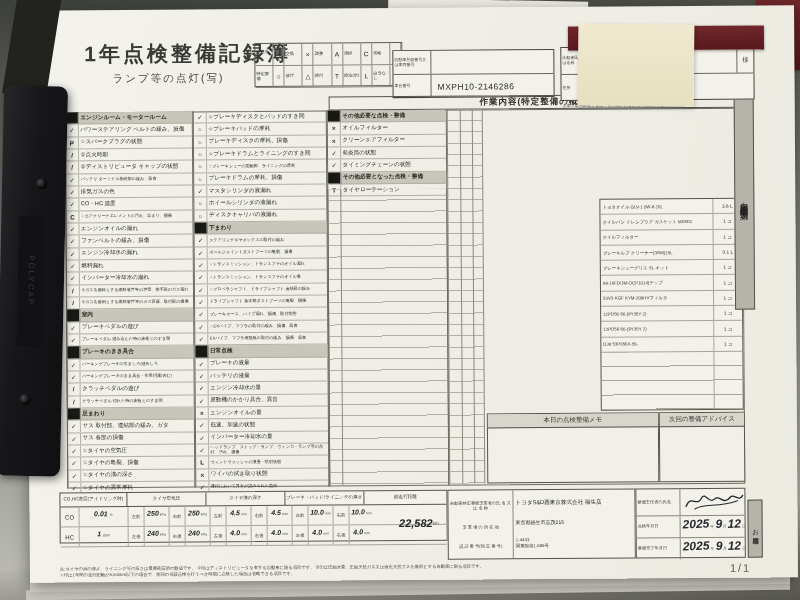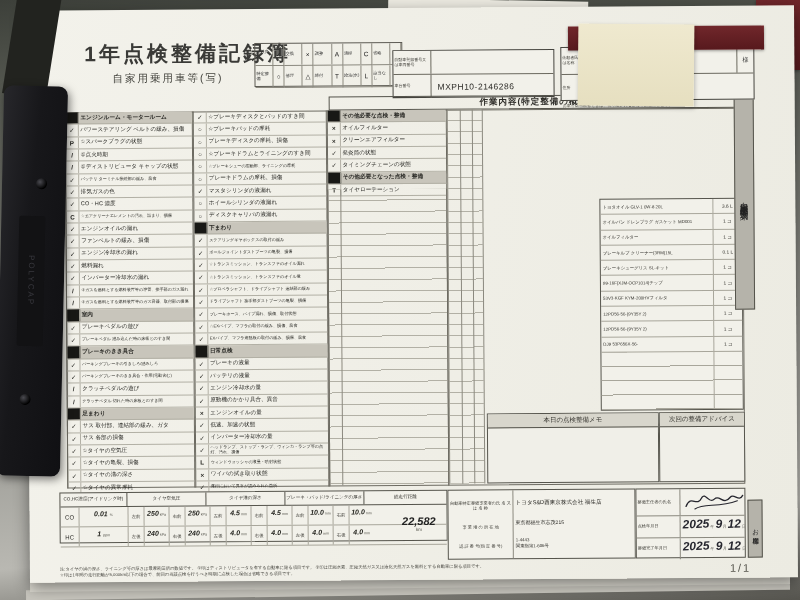--- a/index.html
+++ b/index.html
@@ -101,21 +101,21 @@
     font-size:4.6px;line-height:1.05;text-align:center;color:#33322d;overflow:hidden;}
   .mrow{display:flex;height:19px;border-bottom:1px solid #a8a69b;}
   .mg{flex:0 0 18px;border-right:1px solid #a8a69b;display:flex;align-items:center;justify-content:center;
     font-size:6px;color:#2c2b27;}
   .mgv{flex:0 0 48px;border-right:1px solid #a8a69b;display:flex;align-items:baseline;justify-content:center;gap:2px;padding-top:3px;}
   .mp{flex:0 0 15px;border-right:1px solid #a8a69b;display:flex;align-items:center;justify-content:center;
     font-size:4.4px;color:#44433d;}
   .mv{flex:0 0 24px;border-right:1px solid #a8a69b;display:flex;align-items:baseline;justify-content:center;gap:1px;padding-top:3px;}
   .mv b,.mgv b{font-size:7px;font-weight:600;color:#24241f;font-style:italic;}
   .mv i,.mgv i{font-size:3.6px;font-style:normal;color:#55544c;}
-  .odocell{left:330px;top:13px;width:56.5px;height:38px;display:flex;flex-direction:column;align-items:center;justify-content:center;text-align:right;}
+  .odocell{left:330px;top:13px;width:56.5px;height:38px;display:flex;flex-direction:row;align-items:center;justify-content:center;text-align:right;}
   .odocell b{font-size:11px;font-weight:600;color:#222;font-style:italic;}
   .odocell i{font-size:4.5px;font-style:normal;color:#55544c;}
   
   .shop{left:418px;top:482px;width:188px;height:70px;border:1.2px solid #55544c;display:flex;background:#f2f1ea;}
   .shop .slabels{flex:0 0 62px;border-right:1px solid #8b897f;display:flex;flex-direction:column;justify-content:space-around;
     padding:3px 1px;}
   .shop .slabels div{font-size:4.2px;line-height:1.2;color:#3c3b35;text-align:center;}
   .shop .svals{flex:1;display:flex;flex-direction:column;justify-content:space-around;padding:3px 2px;}
   .shop .svals .v1{font-size:5.6px;color:#2c2b27;}
   .shop .svals .v2{font-size:5px;color:#2c2b27;}
@@ -136,21 +136,21 @@
 <body>
 
 <div class="abs sheet-behind" style="left:388px;top:0;width:200px;height:30px;"></div>
 <div class="abs maroon" style="left:568px;top:26px;width:196px;height:24px;z-index:4;transform:rotate(-0.3deg);"></div>
 <div class="abs maroon" style="left:756px;top:0;width:44px;height:70px;z-index:1;"></div>
 <div class="abs darkcorner"></div>
 
 <div class="abs paper">
 
   <div class="abs title">1年点検整備記録簿</div>
-  <div class="abs subtitle">自家用乗用車等(写)</div>
+  <div class="abs subtitle">ランプ等の点灯(写)</div>
 
   <div class="abs legend">
 
   <div class="lgcell">
         <span class="ll">点検良好</span>
         <span class="lm">✓</span>
       </div>
       <div class="lgcell">
         <span class="ll">交換</span>
         <span class="lm">×</span>

